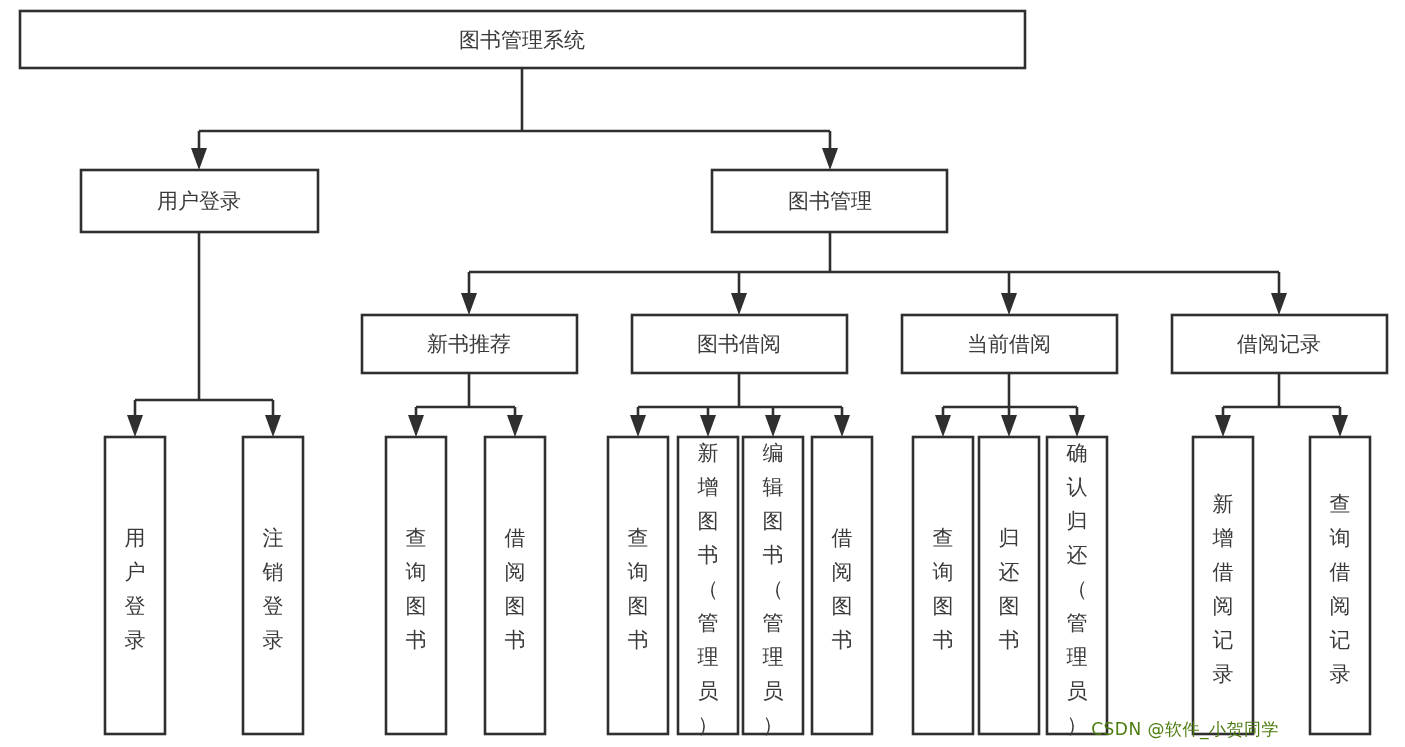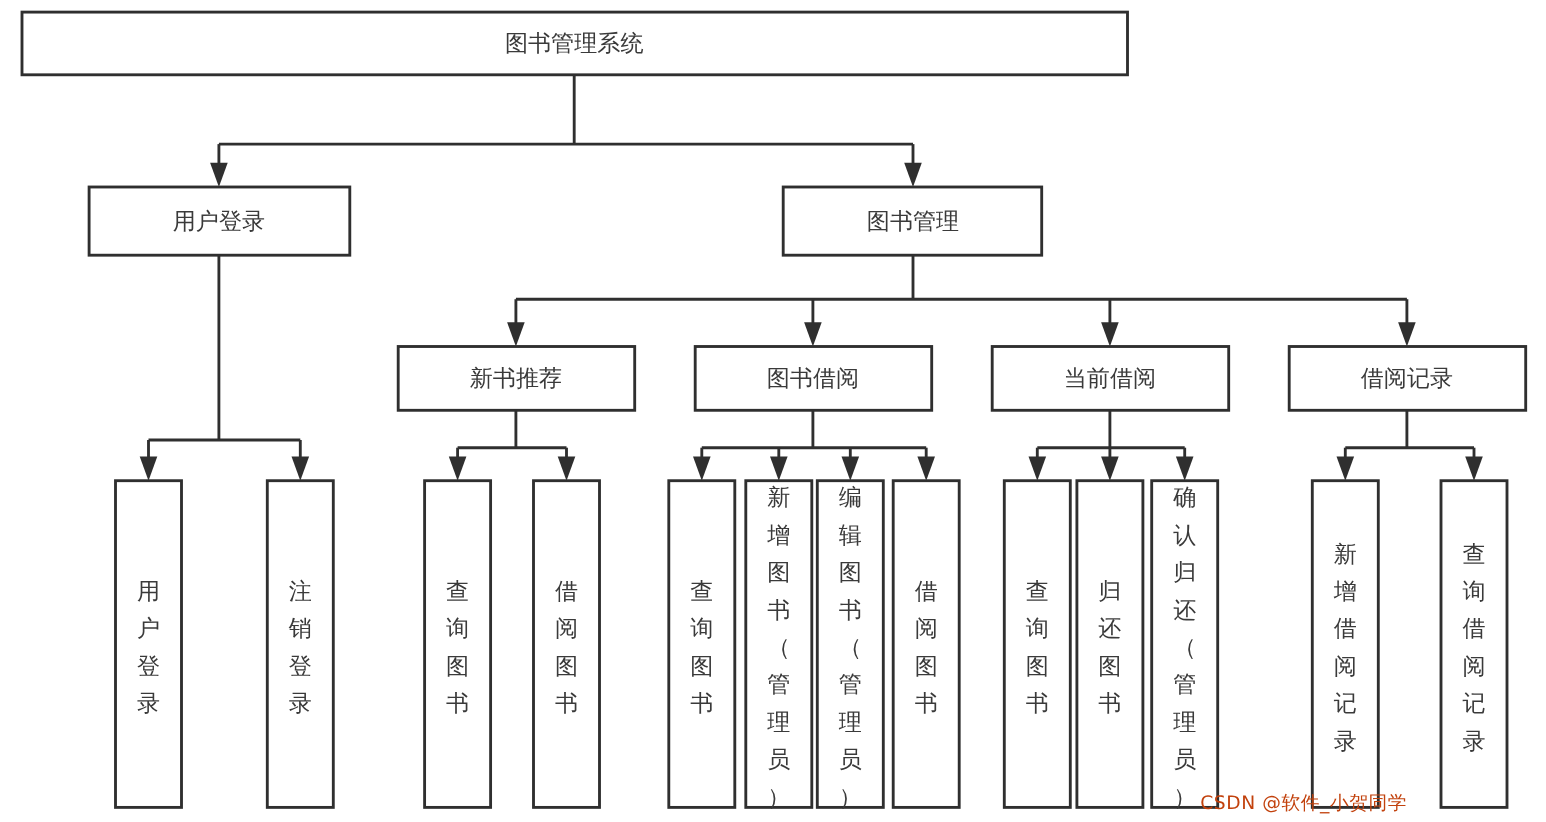--- a/index.html
+++ b/index.html
@@ -54,21 +54,21 @@
   .arrow-head {
     fill: #2f2f2f;
     stroke: none;
   }
   .watermark-text {
     position: absolute;
     right: 8px;
     bottom: 6px;
     font-family: "DejaVu Sans", "Liberation Sans", sans-serif;
     font-size: 17px;
-    color: #c2410c;
+    color: #4d7c0f;
     letter-spacing: 0.5px;
     white-space: nowrap;
     user-select: none;
   }
 </style>
 </head>
 <body>
 
 <div id="diagram-root">
 

